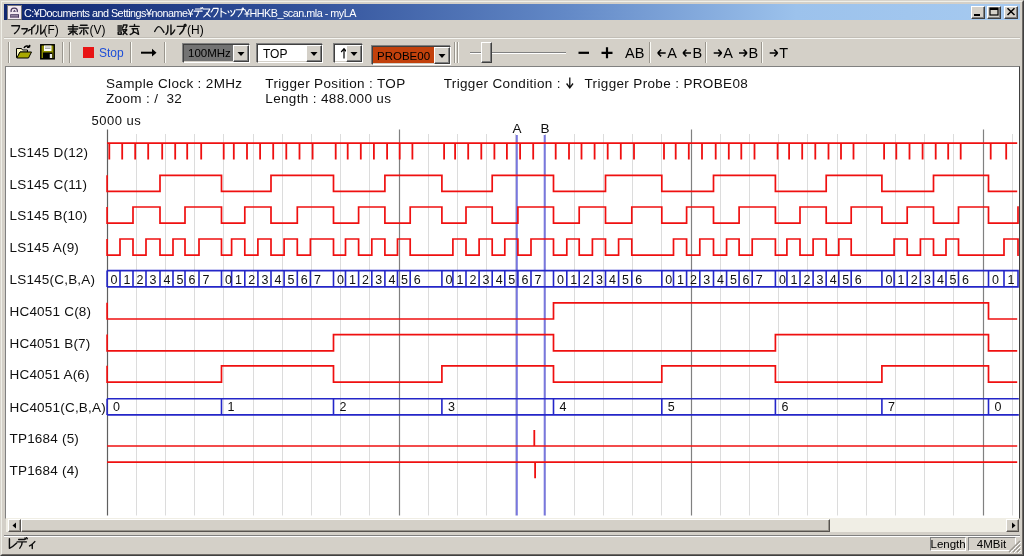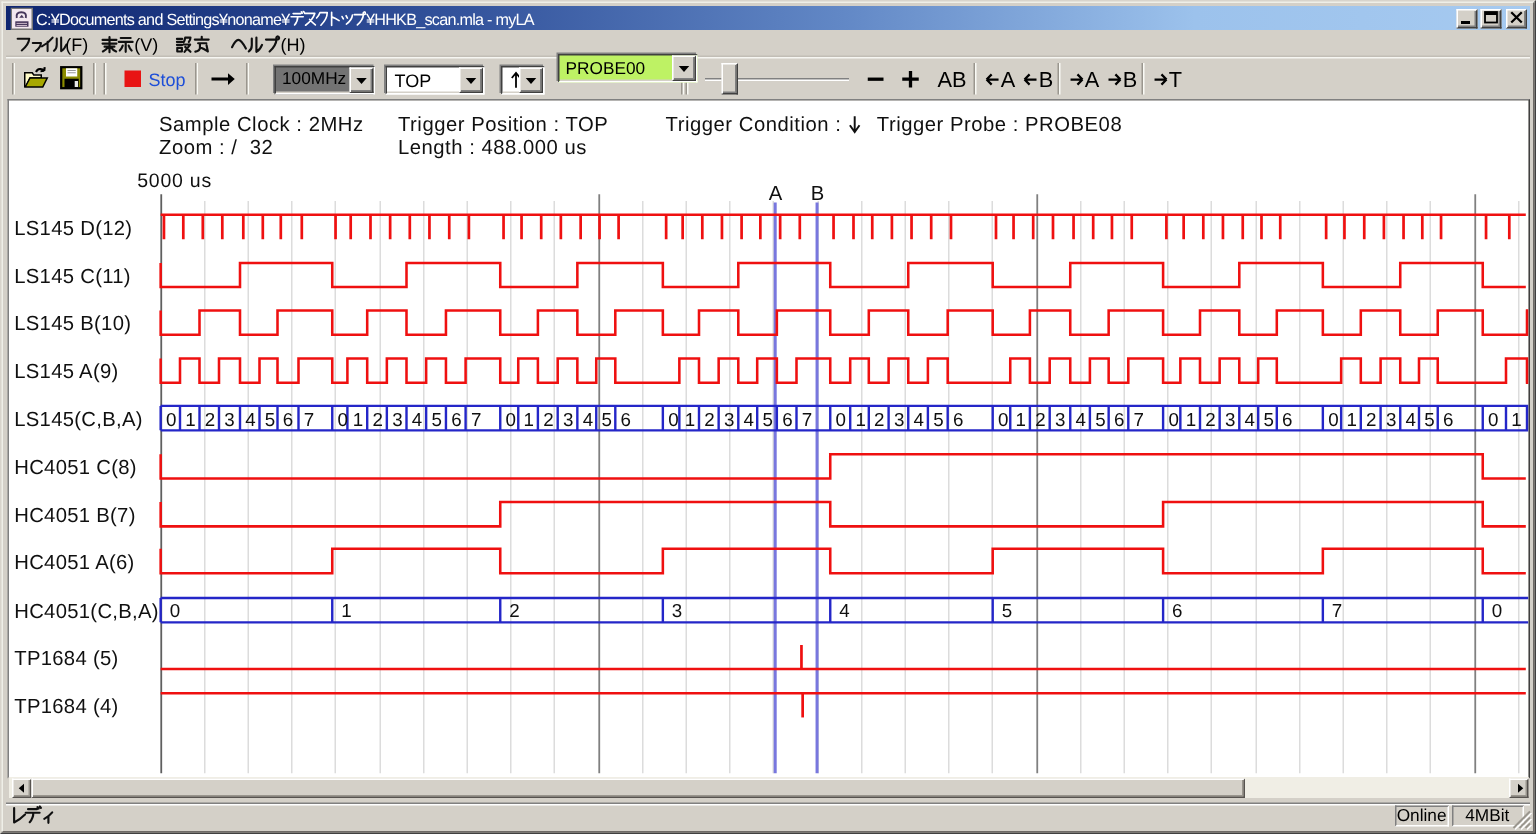--- a/index.html
+++ b/index.html
@@ -97,21 +97,21 @@
       </svg></div>
   </div>
 <div class="abs" style="left:334px;top:43.5px;width:29px;height:19px;background:#fff;border:1px solid #404040;border-bottom-color:#fff;border-right-color:#fff;box-shadow:-1px -1px 0 #808080, inset -1px -1px 0 #d4d0c8">
     <div style="position:absolute;left:3.5px;top:2.5px;font-size:12px;letter-spacing:0px;color:#000"><svg width="10" height="13">
         <path d="M5,2V11.5M2.2,5L5,1.6L7.8,5" stroke="#000" stroke-width="1.2" fill="none"></path>
       </svg></div>
     <div style="position:absolute;right:0px;top:0px;width:16px;height:17px;background:#d4d0c8;border:1px solid #404040;border-top-color:#fff;border-left-color:#fff;box-shadow:inset -1px -1px 0 #808080"><svg width="14" height="15">
         <path d="M3.5,6L7,10L10.5,6Z" fill="#000"></path>
       </svg></div>
   </div>
-<div class="abs" style="left:372px;top:36px;width:93px;height:19px;background:#bef264;border:1px solid #404040;border-bottom-color:#fff;border-right-color:#fff;box-shadow:-1px -1px 0 #808080, inset -1px -1px 0 #d4d0c8">
+<div class="abs" style="left:372px;top:46px;width:79px;height:19px;background:#c2410c;border:1px solid #404040;border-bottom-color:#fff;border-right-color:#fff;box-shadow:-1px -1px 0 #808080, inset -1px -1px 0 #d4d0c8">
     <div style="position:absolute;left:4px;top:2.5px;font-size:11.5px;letter-spacing:0px;color:#000">PROBE00</div>
     <div style="position:absolute;right:0px;top:0px;width:16px;height:17px;background:#d4d0c8;border:1px solid #404040;border-top-color:#fff;border-left-color:#fff;box-shadow:inset -1px -1px 0 #808080"><svg width="14" height="15">
         <path d="M3.5,6L7,10L10.5,6Z" fill="#000"></path>
       </svg></div>
   </div>
 <div class="abs" style="left:470px;top:51.5px;width:96px;height:2px;background:#808080;border-bottom:1px solid #fff"></div>
 <div class="abs" style="left:481px;top:41.5px;width:11px;height:21px;background:#d4d0c8;border:1px solid #404040;border-top-color:#fff;border-left-color:#fff;box-shadow:inset -1px -1px 0 #808080"></div>
 <svg class="abs" style="left:0;top:0" width="840" height="70">
     <path d="M578.5,52.8H589" stroke="#000" stroke-width="2.2"></path>
     <path d="M601.5,52.8H612.5M607,47.3V58.3" stroke="#000" stroke-width="2.2"></path>
@@ -295,17 +295,17 @@
     </svg>
   </div>
 <div class="abs" style="left:21px;top:518.5px;width:809px;height:13px;background:#d4d0c8;border:1px solid #57534f;border-top-color:#fff;border-left-color:#fff;box-shadow:inset -1px -1px 0 #99958d"></div>
 <div class="abs" style="left:4px;top:534.5px;width:1016px;height:1px;background:#808080"></div>
 <div class="abs" style="left:4px;top:535.5px;width:1016px;height:1px;background:#fff"></div>
 <svg class="abs" style="left:0;top:0" width="60" height="556">
     <path d="M2.2,0.6V9.4Q5.4,8 8.8,4.6" transform="translate(7,538) scale(1.100)" stroke="#101010" stroke-width="1.30" fill="none" stroke-linecap="round" stroke-linejoin="round"></path>
     <path d="M2,1.3H7.4M0.6,3.5H9M5.2,3.5Q5.2,6.8 3,9.2M7.7,0.1L8.4,1M9.1,-0.3L9.8,0.6" transform="translate(16.5,538) scale(1.100)" stroke="#101010" stroke-width="1.30" fill="none" stroke-linecap="round" stroke-linejoin="round"></path>
     <path d="M8,3.3Q6,5.8 3.2,7.2M5.7,5.4V9.6" transform="translate(26,538) scale(1.100)" stroke="#101010" stroke-width="1.30" fill="none" stroke-linecap="round" stroke-linejoin="round"></path>
   </svg>
-<div class="abs" style="left:929.5px;top:537px;width:36.5px;height:13.5px;border:1px solid #fff;border-top-color:#808080;border-left-color:#808080;font-size:11.5px;color:#000;text-align:center;line-height:13px">Online</div>
+<div class="abs" style="left:929.5px;top:537px;width:36.5px;height:13.5px;border:1px solid #fff;border-top-color:#808080;border-left-color:#808080;font-size:11.5px;color:#000;text-align:center;line-height:13px">Length</div>
 <div class="abs" style="left:967.5px;top:537px;width:48px;height:13.5px;border:1px solid #fff;border-top-color:#808080;border-left-color:#808080;font-size:11.5px;color:#000;text-align:center;line-height:13px">4MBit</div>
 <svg class="abs" style="left:1008px;top:540px" width="14" height="14">
     <path d="M12,1L1,12M12,5L5,12M12,9L9,12" stroke="#9a968e" stroke-width="1.3"></path>
     <path d="M13,2L2,13M13,6L6,13M13,10L10,13" stroke="#fff" stroke-width="1"></path>
   </svg>
 </body></html>

